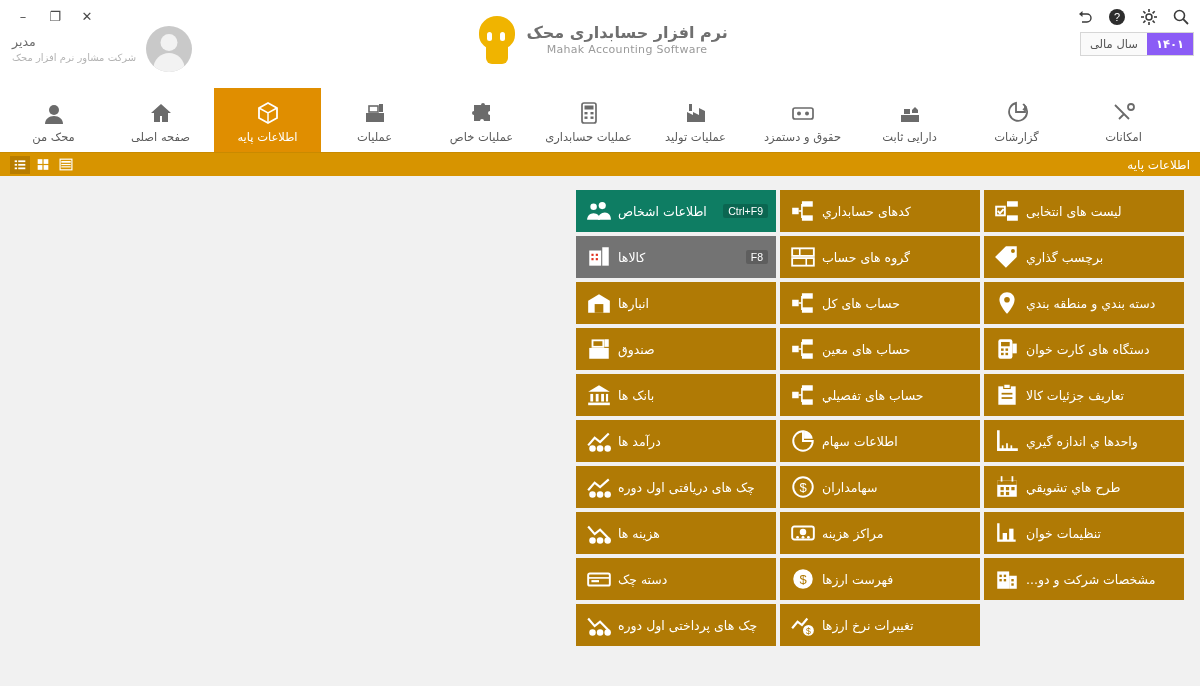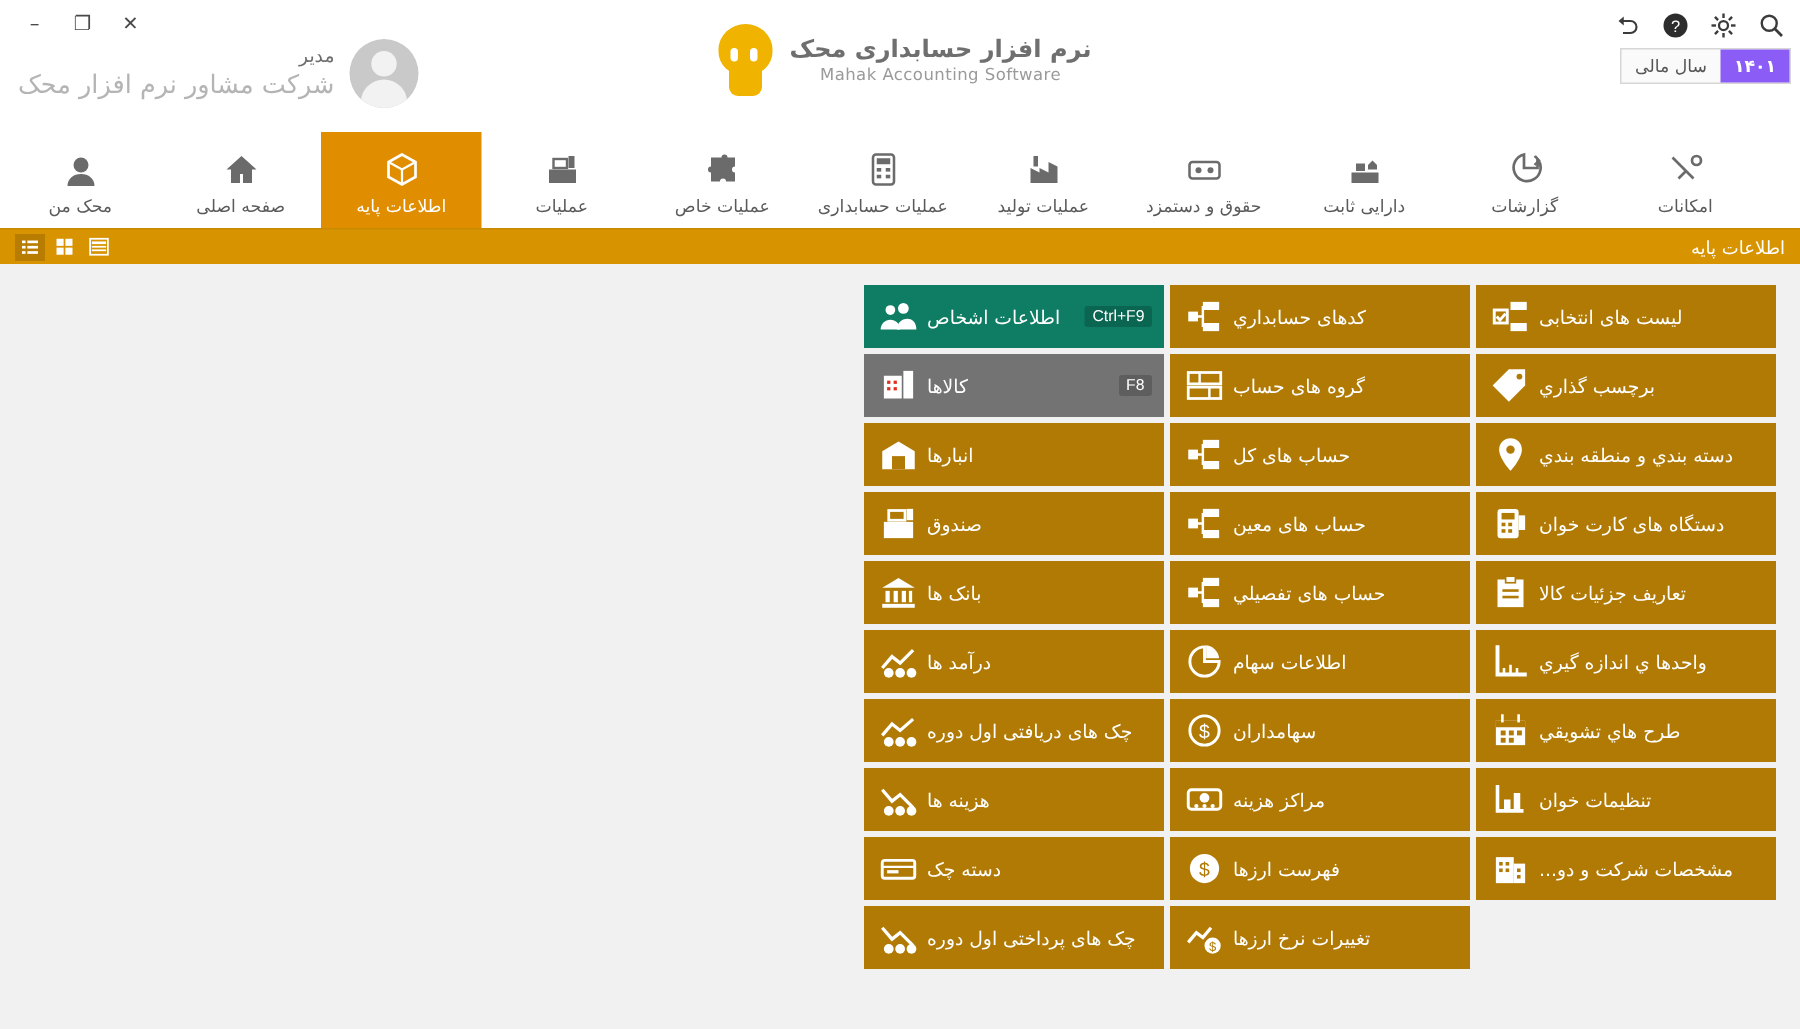--- a/index.html
+++ b/index.html
@@ -120,23 +120,23 @@
   .brand-en { font-size: 11px; color: #9a9a9a; letter-spacing: .3px; }
 
   .user-area {
     position: absolute;
     top: 26px; left: 12px;
     display: flex;
     align-items: center;
     gap: 10px;
     direction: rtl;
   }
-  .user-text { text-align: right; line-height: 1.35; }
+  .user-text { text-align: left; line-height: 1.35; }
   .user-name { font-size: 12.5px; color: #6d6d6d; }
-  .user-org { font-size: 17px; color: #b4b4b4; }
+  .user-org { font-size: 10px; color: #b4b4b4; }
   .avatar {
     width: 46px; height: 46px;
     border-radius: 50%;
     background: #c9c9c9;
     position: relative;
     overflow: hidden;
     flex: 0 0 46px;
   }
   .avatar .a-head {
     position: absolute;

